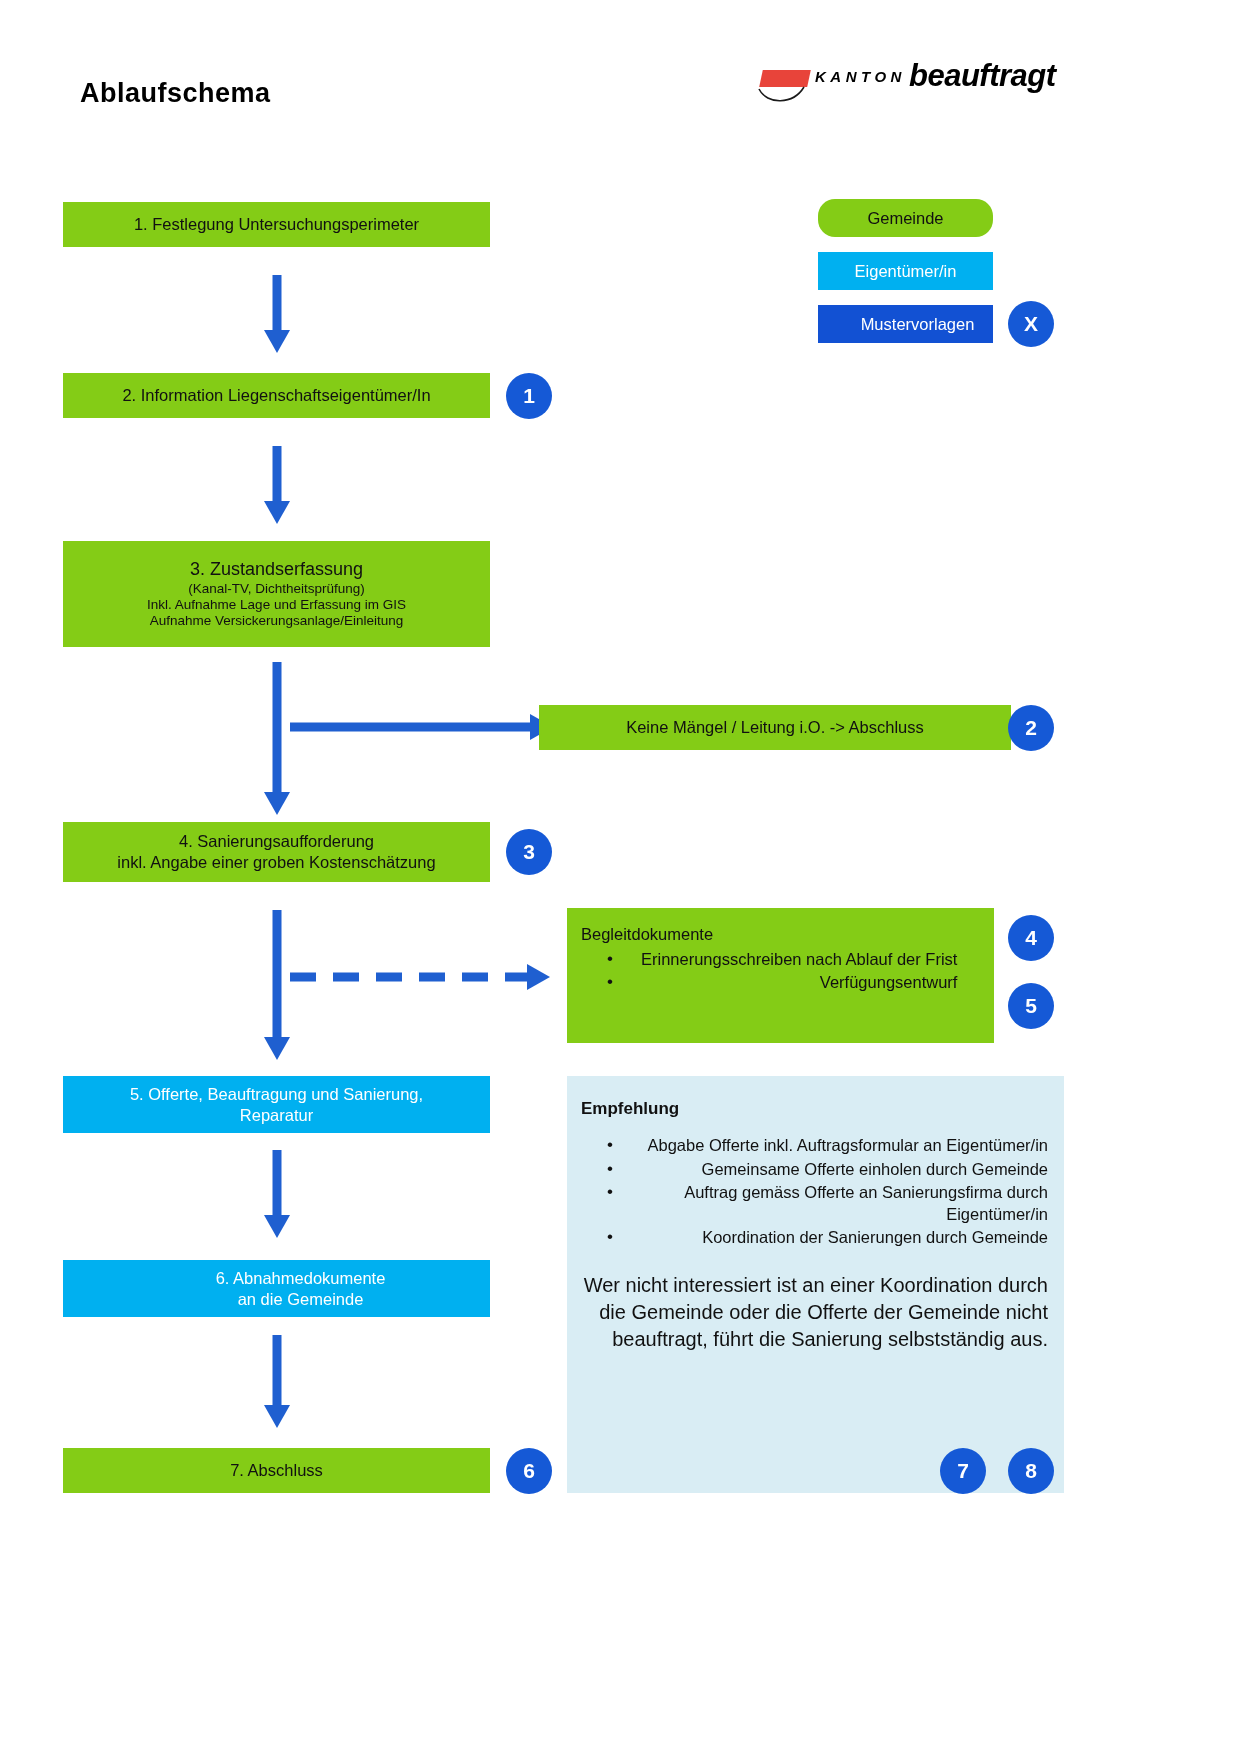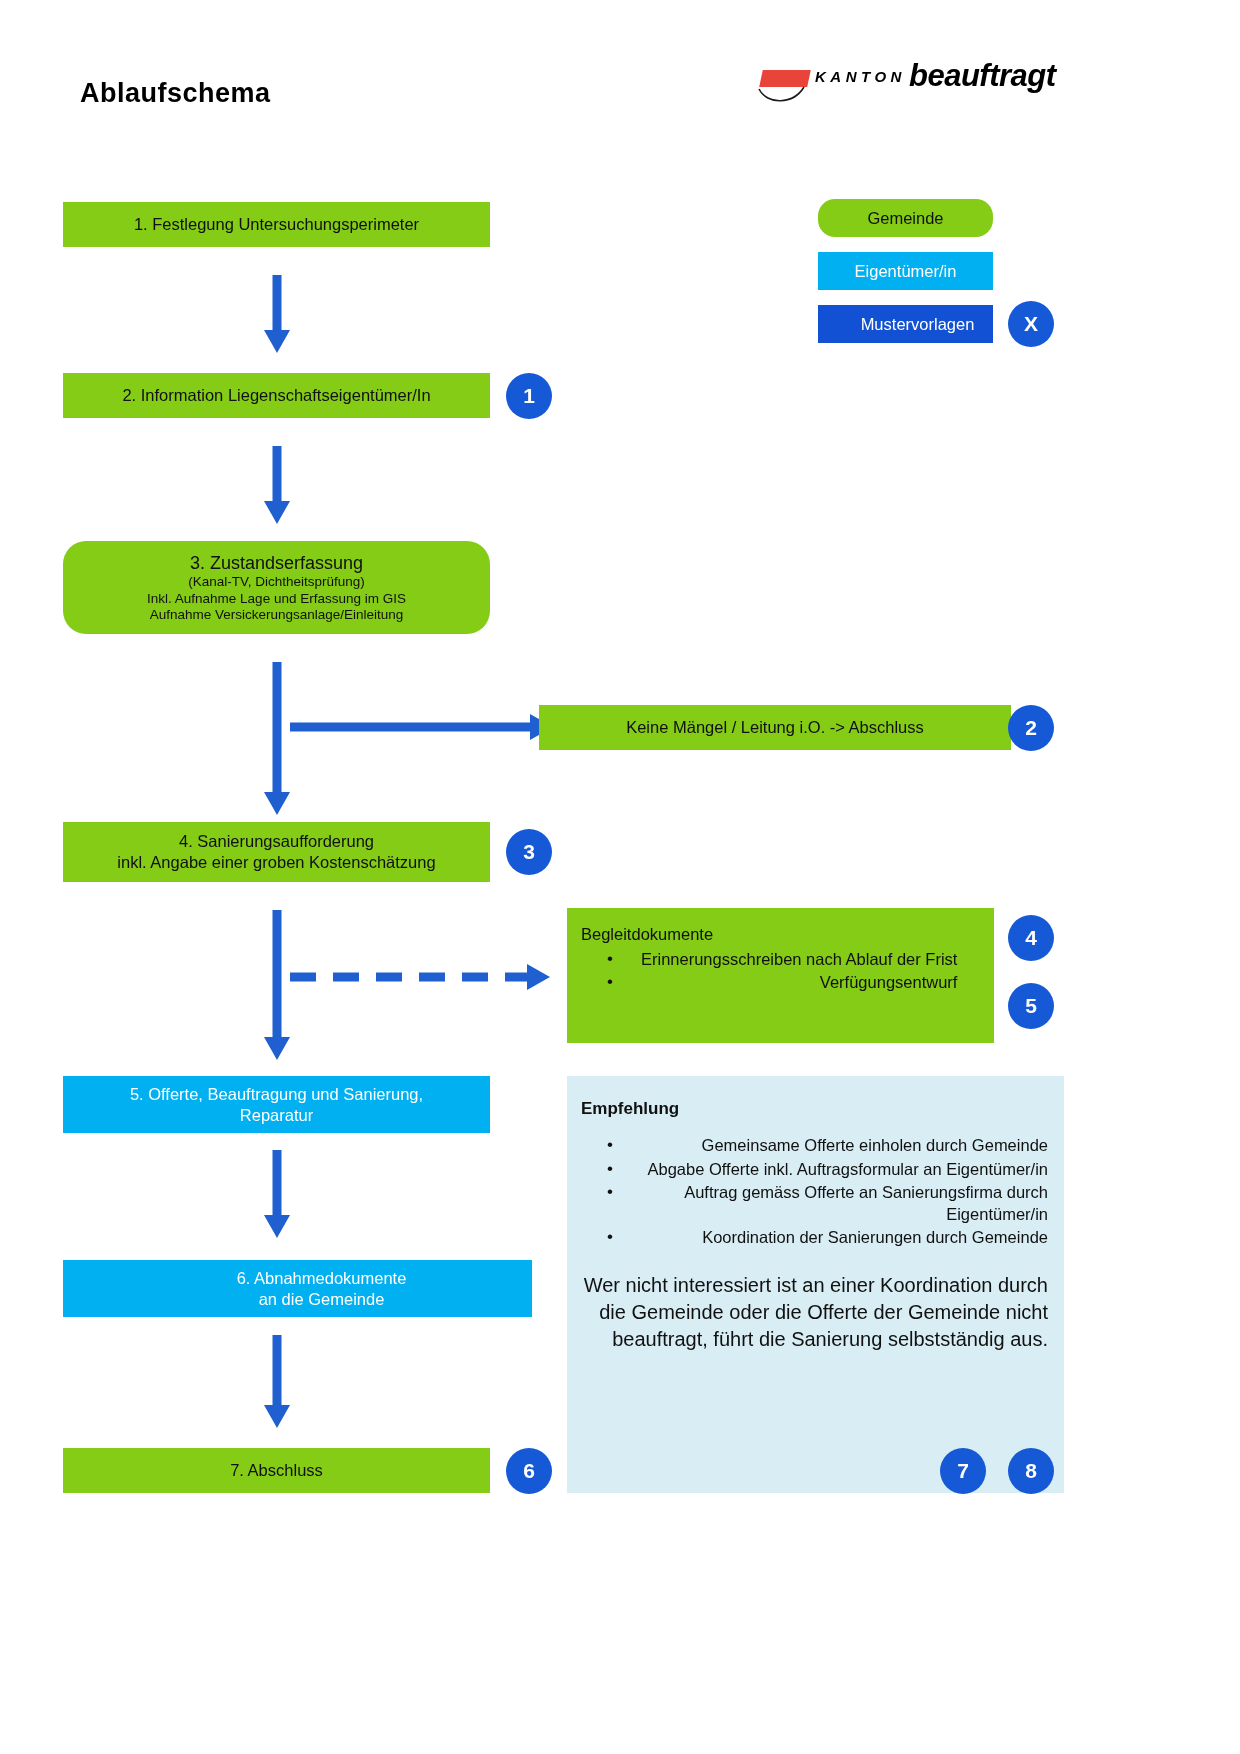--- a/index.html
+++ b/index.html
@@ -101,21 +101,21 @@
 <div class="abs box gemeinde" style="left:63px;top:373px;width:427px;height:45px;">
   <span>2. Information Liegenschaftseigentümer/In</span>
 </div>
 <div class="abs badge" style="left:506px;top:373px;">1</div>
 
 <svg class="abs arrow-v" style="left:260px;top:446px;height:80px;" viewBox="0 0 34 80">
   <line x1="17" y1="0" x2="17" y2="58" stroke="#1f5fd0" stroke-width="9"></line>
   <polygon points="17,78 4,55 30,55" fill="#1f5fd0"></polygon>
 </svg>
 
-<div class="abs box gemeinde" style="left:63px;top:541px;width:427px;height:93px;border-radius:23px;">
+<div class="abs box gemeinde" style="left:63px;top:541px;width:427px;height:106px;">
   <span style="font-size:18px;">3. Zustandserfassung</span>
   <span class="sub">(Kanal-TV, Dichtheitsprüfung)</span>
   <span class="sub">Inkl. Aufnahme Lage und Erfassung im GIS</span>
   <span class="sub">Aufnahme Versickerungsanlage/Einleitung</span>
 </div>
 
 <svg class="abs arrow-v" style="left:260px;top:662px;height:155px;" viewBox="0 0 34 155">
   <line x1="17" y1="0" x2="17" y2="133" stroke="#1f5fd0" stroke-width="9"></line>
   <polygon points="17,153 4,130 30,130" fill="#1f5fd0"></polygon>
 </svg>
@@ -159,39 +159,39 @@
 <div class="abs box eigentuemer" style="left:63px;top:1076px;width:427px;height:57px;">
   <span>5. Offerte, Beauftragung und Sanierung,</span>
   <span>Reparatur</span>
 </div>
 
 <svg class="abs arrow-v" style="left:260px;top:1150px;height:90px;" viewBox="0 0 34 90">
   <line x1="17" y1="0" x2="17" y2="68" stroke="#1f5fd0" stroke-width="9"></line>
   <polygon points="17,88 4,65 30,65" fill="#1f5fd0"></polygon>
 </svg>
 
-<div class="abs box eigentuemer" style="left:63px;top:1260px;width:469px;height:57px;padding-left:48px;">
+<div class="abs box eigentuemer" style="left:63px;top:1260px;width:427px;height:57px;padding-left:48px;">
   <span>6. Abnahmedokumente</span>
   <span>an die Gemeinde</span>
 </div>
 
 <svg class="abs arrow-v" style="left:260px;top:1335px;height:95px;" viewBox="0 0 34 95">
   <line x1="17" y1="0" x2="17" y2="73" stroke="#1f5fd0" stroke-width="9"></line>
   <polygon points="17,93 4,70 30,70" fill="#1f5fd0"></polygon>
 </svg>
 
 <div class="abs box gemeinde" style="left:63px;top:1448px;width:427px;height:45px;">
   <span>7. Abschluss</span>
 </div>
 <div class="abs badge" style="left:506px;top:1448px;">6</div>
 
 <div class="abs box empfehlungbg left" style="left:567px;top:1076px;width:497px;height:417px;justify-content:flex-start;padding:22px 16px 0 14px;">
   <div class="emp-title">Empfehlung</div>
   <ul class="blist">
+    <li>Abgabe Offerte inkl. Auftragsformular an Eigentümer/in</li>
     <li>Gemeinsame Offerte einholen durch Gemeinde</li>
-    <li>Abgabe Offerte inkl. Auftragsformular an Eigentümer/in</li>
     <li>Auftrag gemäss Offerte an Sanierungsfirma durch Eigentümer/in</li>
     <li>Koordination der Sanierungen durch Gemeinde</li>
   </ul>
   <div class="emp-para2">Wer nicht interessiert ist an einer Koordination durch die Gemeinde oder die Offerte der Gemeinde nicht beauftragt, führt die Sanierung selbstständig aus.</div>
 </div>
 <div class="abs badge" style="left:940px;top:1448px;">7</div>
 <div class="abs badge" style="left:1008px;top:1448px;">8</div>
 
 </body></html>

